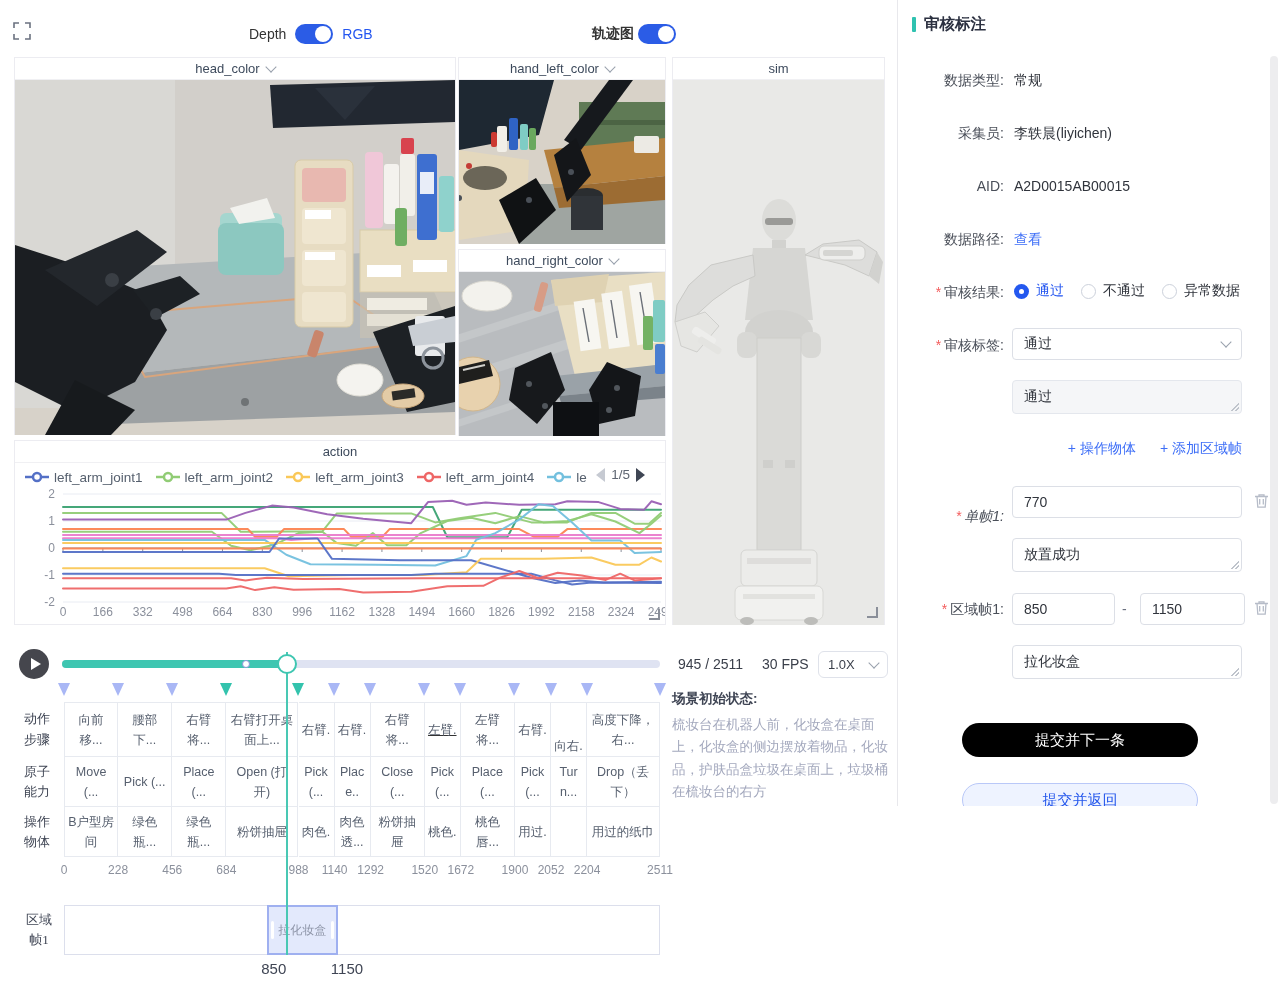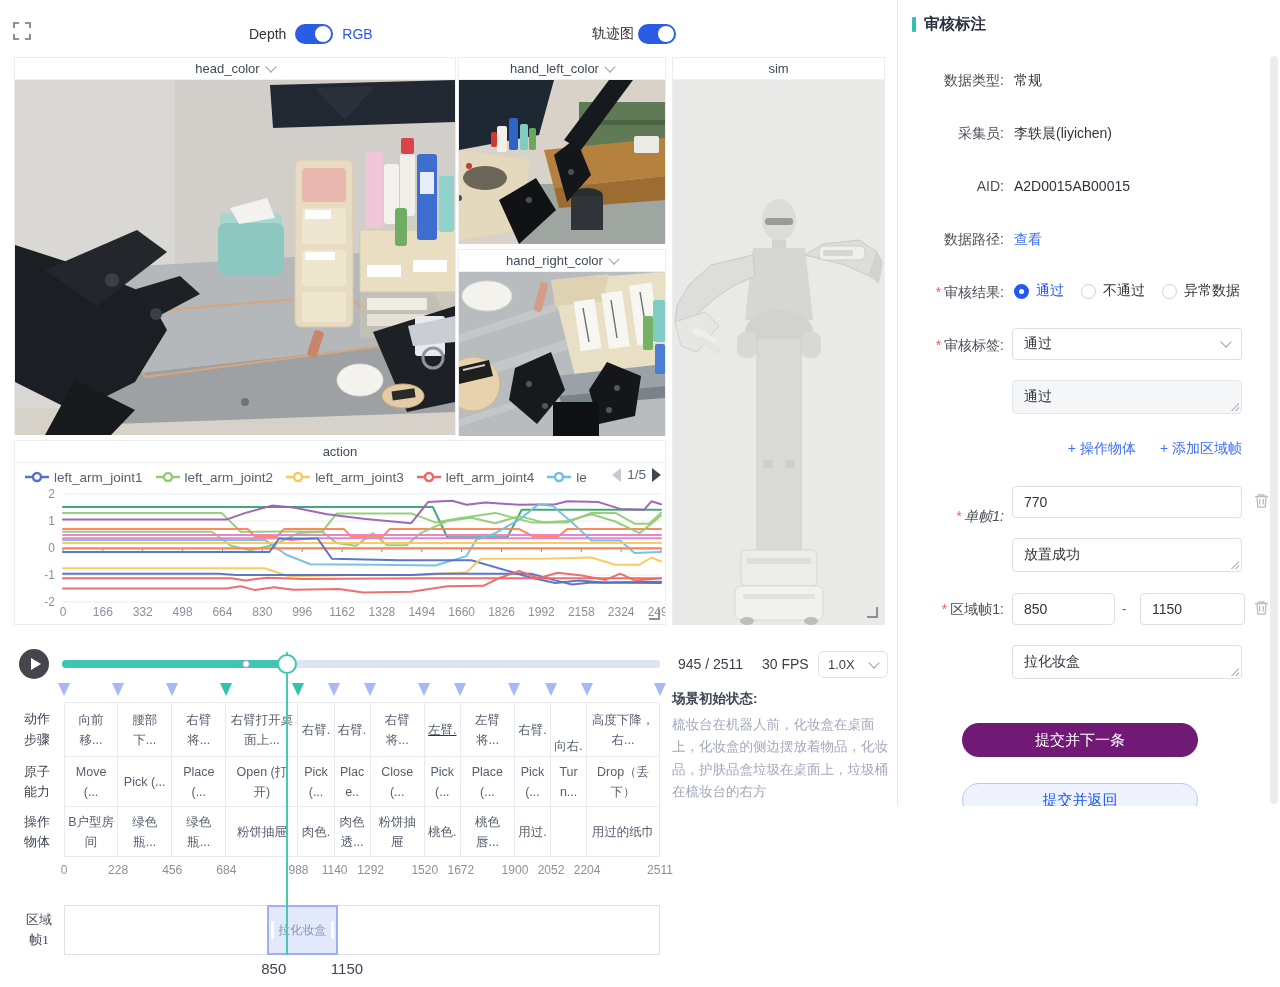--- a/index.html
+++ b/index.html
@@ -30,21 +30,21 @@
   .star{color:#f35b5b;margin-right:3px;}
   .ipt{position:absolute;border:1px solid #dcdfe6;border-radius:4px;height:32px;font-size:14px;color:#30343c;padding:0 11px;background:#fff;box-sizing:border-box;display:flex;align-items:center;}
   .txa{position:absolute;border:1px solid #dcdfe6;border-radius:4px;height:34px;font-size:14px;color:#30343c;padding:6px 11px;background:#fff;box-sizing:border-box;line-height:1.4;}
   .txa.gray{background:#f5f6f8;border-color:#e4e7ed;}
   .rs{position:absolute;right:2px;bottom:2px;width:9px;height:9px;background:linear-gradient(135deg,transparent 0 55%,#bfc4cc 55% 63%,transparent 63% 77%,#bfc4cc 77% 85%,transparent 85%);}
   .radio{width:15px;height:15px;border-radius:50%;border:1px solid #ccd1db;background:#fff;box-sizing:border-box;display:inline-flex;align-items:center;justify-content:center;cursor:pointer;}
   .radio.sel{border:none;background:#2458ef;}
   .radio.sel i{width:5px;height:5px;border-radius:50%;background:#fff;}
   .link{color:#3d6ef7;cursor:pointer;font-size:14px;}
   .btn{position:absolute;width:236px;height:34px;border-radius:17px;display:flex;align-items:center;justify-content:center;font-size:15px;cursor:pointer;box-sizing:border-box;}
-  .btn.primary{background:#701a75;color:#fff;}
+  .btn.primary{background:#000000;color:#fff;}
   .btn.secondary{background:#eef3ff;border:1px solid #b9c8f8;color:#2356ec;}
   svg{display:block;}
   .trash{cursor:pointer;}
 </style>
 </head>
 <body>
 
 <div id="app">
 
   <div class="abs" style="left:13px;top:22px;">
@@ -54,21 +54,21 @@
         </g>
       </svg>
   </div>
   <div class="abs flex" style="left:249px;top:24px;gap:9px;">
     <span style="font-size:14px;color:#333;">Depth</span>
     <div class="toggle">
         <div class="knob"></div>
       </div>
     <span style="font-size:14px;color:#2456f0;">RGB</span>
   </div>
-  <div class="abs flex" style="left:592px;top:24px;gap:4px;">
+  <div class="abs flex" style="left:592px;top:24px;gap:4px;font-weight:bold;">
     <span style="font-size:14px;color:#333;">轨迹图</span>
     <div class="toggle">
         <div class="knob"></div>
       </div>
   </div>
 
   <div class="abs panel" style="left:14px;top:57px;width:442px;height:378px;">
     <div class="cam-header">
       <span>head_color</span>
         <span class="chev"></span>
@@ -279,21 +279,21 @@
           <span>left_arm_joint4</span>
         </span>
         <span class="lg-item">
           <svg width="24" height="12" viewBox="0 0 24 12">
             <line x1="0" y1="6" x2="24" y2="6" stroke="#73c0de" stroke-width="2.5"></line>
             <circle cx="12" cy="6" r="4" fill="#fff" stroke="#73c0de" stroke-width="2.5"></circle>
           </svg>
           <span>le</span>
         </span>
       </div>
-    <div class="abs flex" style="right:4px;top:26px;gap:6px;background:#fff;padding-left:4px;">
+    <div class="abs flex" style="right:20px;top:26px;gap:6px;background:#fff;padding-left:4px;">
       <span style="width:0;height:0;border-top:7px solid transparent;border-bottom:7px solid transparent;border-right:9px solid #c6cad2;cursor:pointer;"></span>
       <span style="font-size:13.5px;color:#5f6672;">1/5</span>
       <span style="width:0;height:0;border-top:7px solid transparent;border-bottom:7px solid transparent;border-left:9px solid #3f4654;cursor:pointer;"></span>
     </div>
     <svg id="chartsvg" class="abs" style="left:0;top:45px;" width="650" height="138">
         <line x1="48" y1="8" x2="646" y2="8" stroke="#e9ecf3" stroke-width="1"></line>
         <text x="40" y="12" text-anchor="end" font-size="12" fill="#8b909c" font-family="Liberation Sans,sans-serif">2</text>
         <line x1="48" y1="35" x2="646" y2="35" stroke="#e9ecf3" stroke-width="1"></line>
         <text x="40" y="39" text-anchor="end" font-size="12" fill="#8b909c" font-family="Liberation Sans,sans-serif">1</text>
         <line x1="48" y1="62" x2="646" y2="62" stroke="#fff" stroke-width="1"></line>

